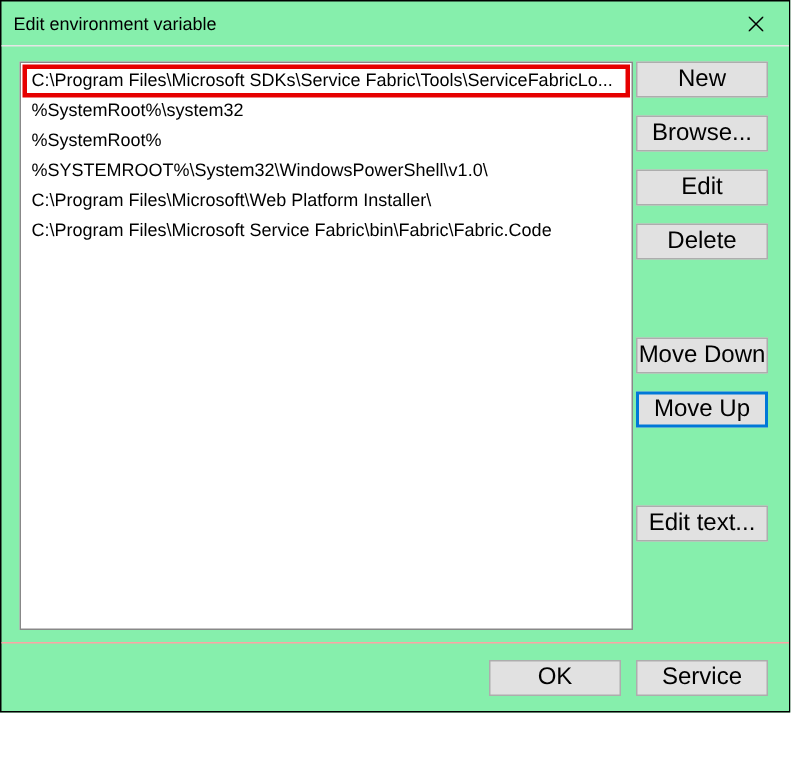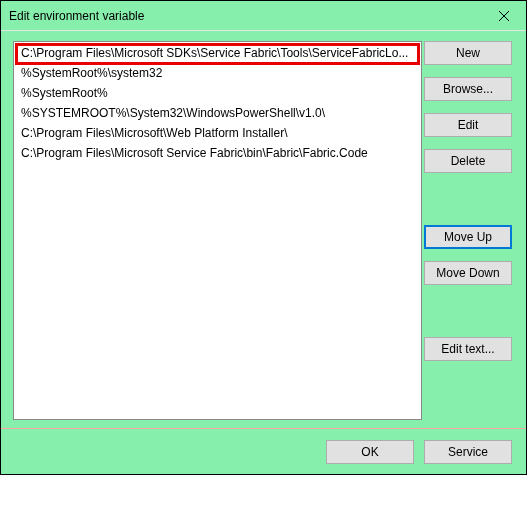--- a/index.html
+++ b/index.html
@@ -81,21 +81,21 @@
       width: 90px;
       display: flex;
       flex-direction: column;
     }
     .btn {
       width: 88px;
       height: 24px;
       border: 1px solid #adadad;
       background: #e1e1e1;
       margin-bottom: 12px;
-      font-size: 12px;
+      font-size: 16px;
       cursor: default;
       padding: 0;
     }
     .btn.focused {
       border: 2px solid #0078d7;
       background: #e1e1e1;
     }
     .spacer {
       height: 40px;
     }
@@ -135,22 +135,22 @@
       <div class="list-item">C:\Program Files\Microsoft\Web Platform Installer\</div>
       <div class="list-item">C:\Program Files\Microsoft Service Fabric\bin\Fabric\Fabric.Code</div>
     </div>
 
     <div class="side">
       <button class="btn">New</button>
       <button class="btn">Browse...</button>
       <button class="btn">Edit</button>
       <button class="btn">Delete</button>
       <div class="spacer"></div>
+      <button class="btn">Move Down</button>
       <button class="btn focused">Move Up</button>
-      <button class="btn">Move Down</button>
       <div class="spacer"></div>
       <button class="btn">Edit text...</button>
     </div>
   </div>
 
   <div class="footer">
     <button class="btn">OK</button>
     <button class="btn">Service</button>
   </div>
 </div>

